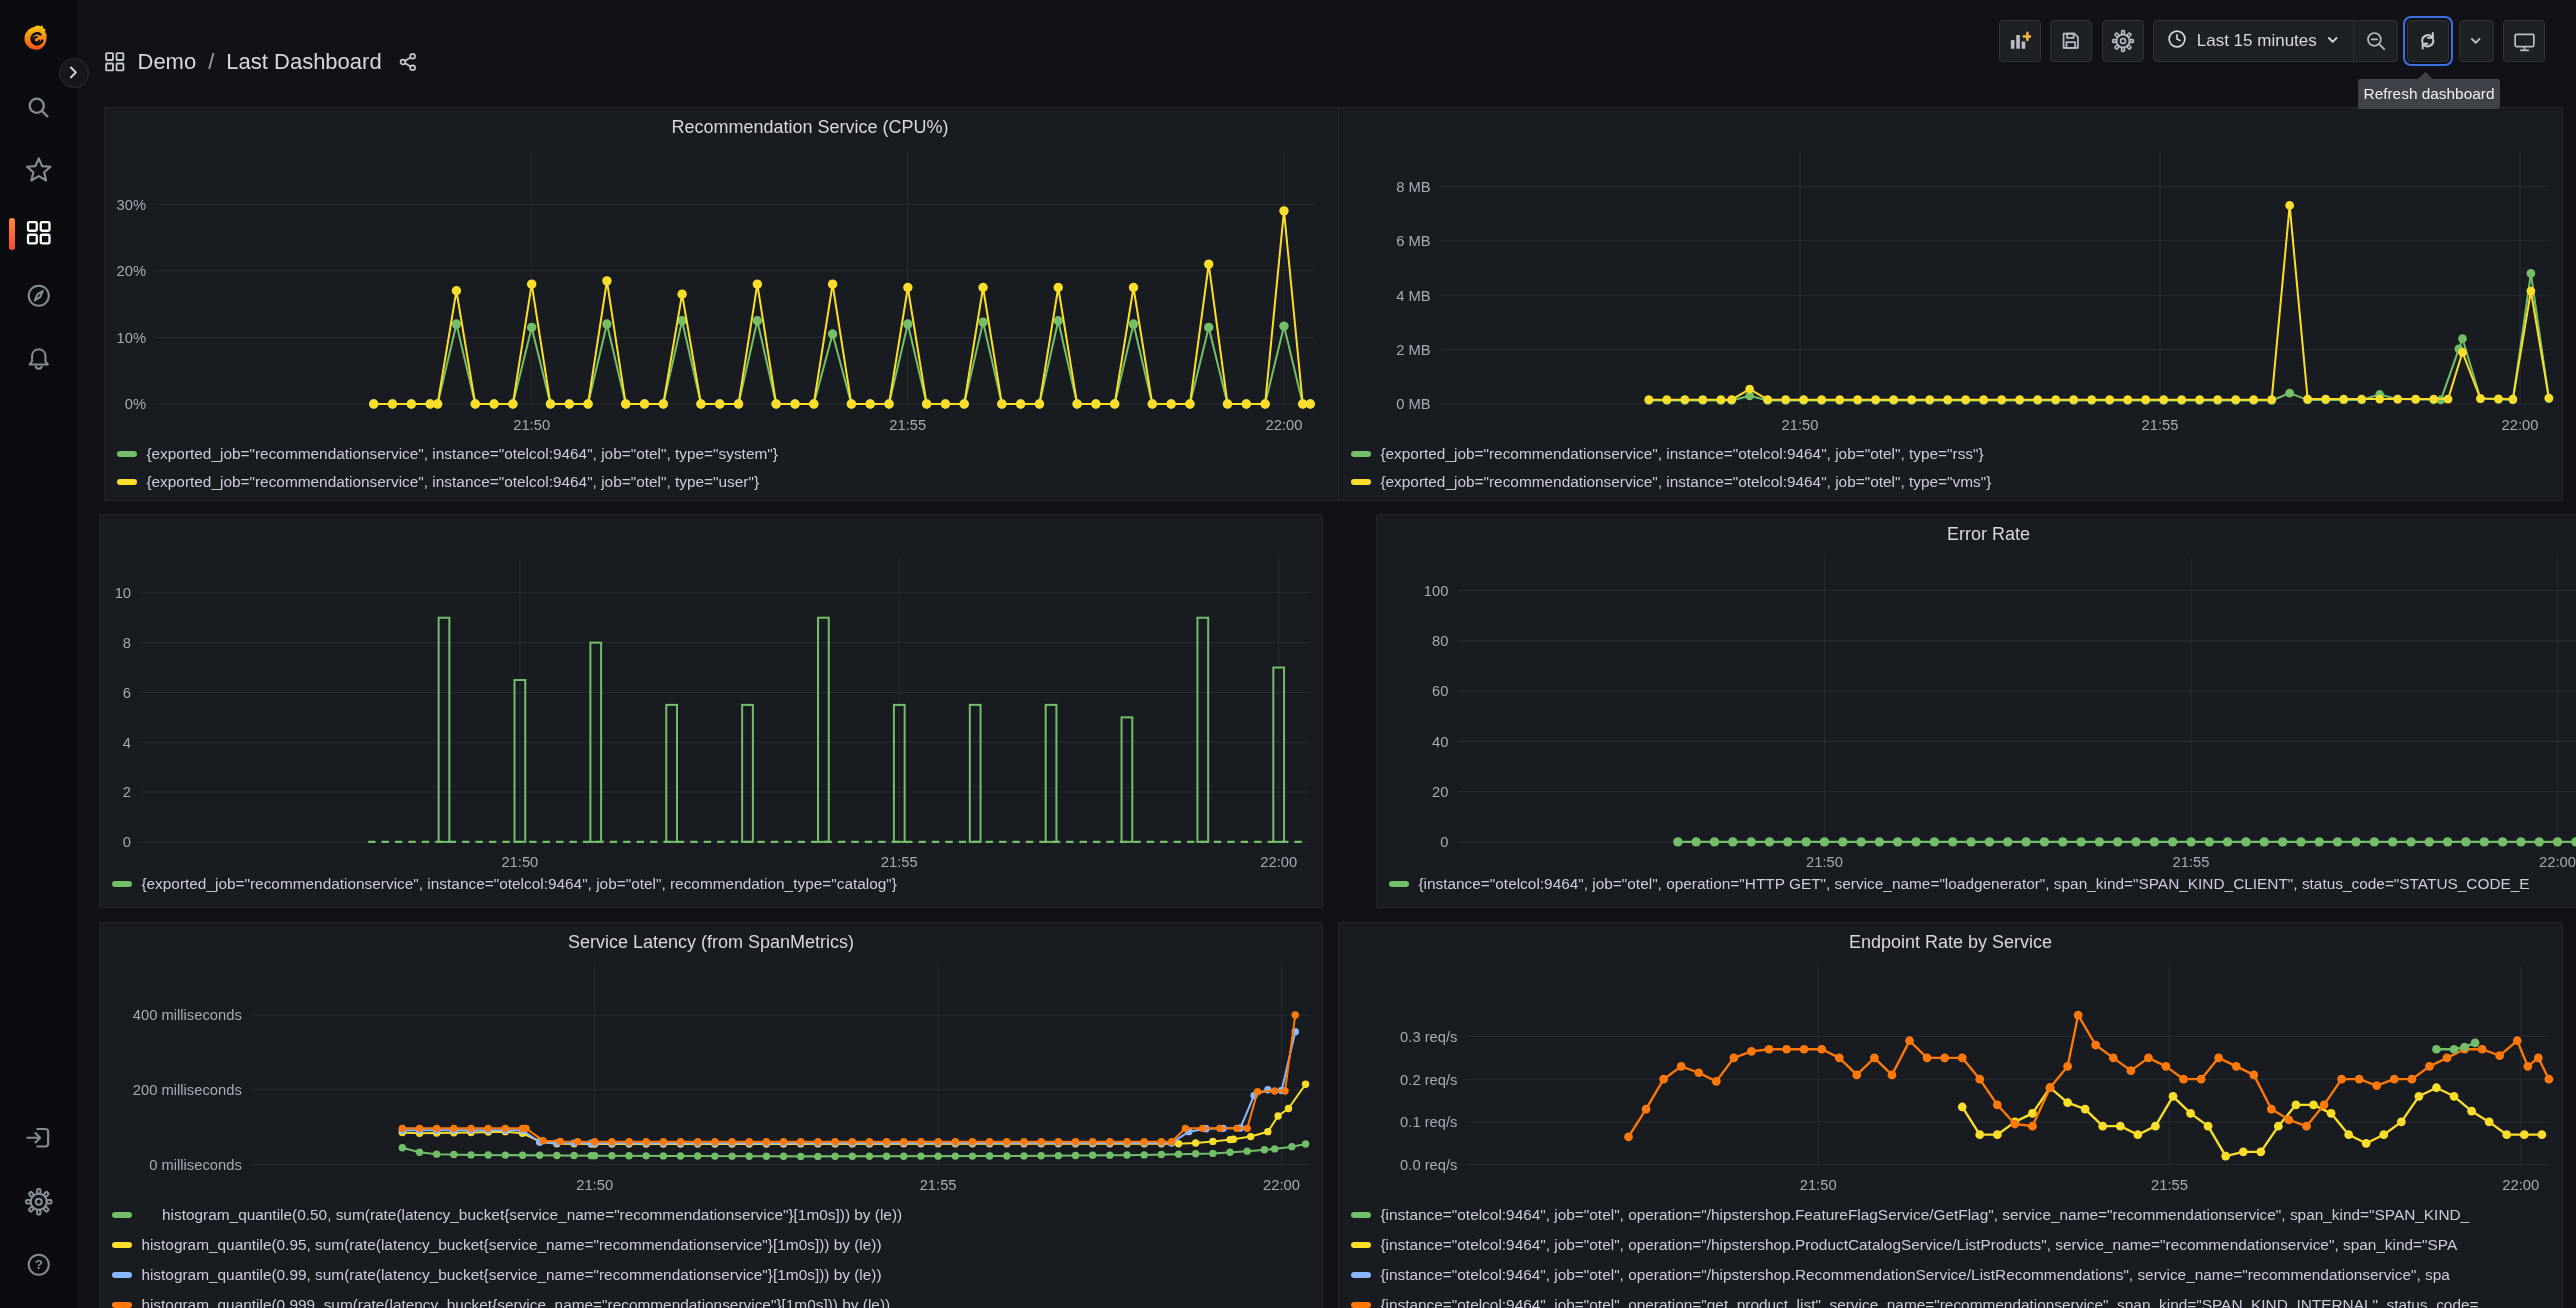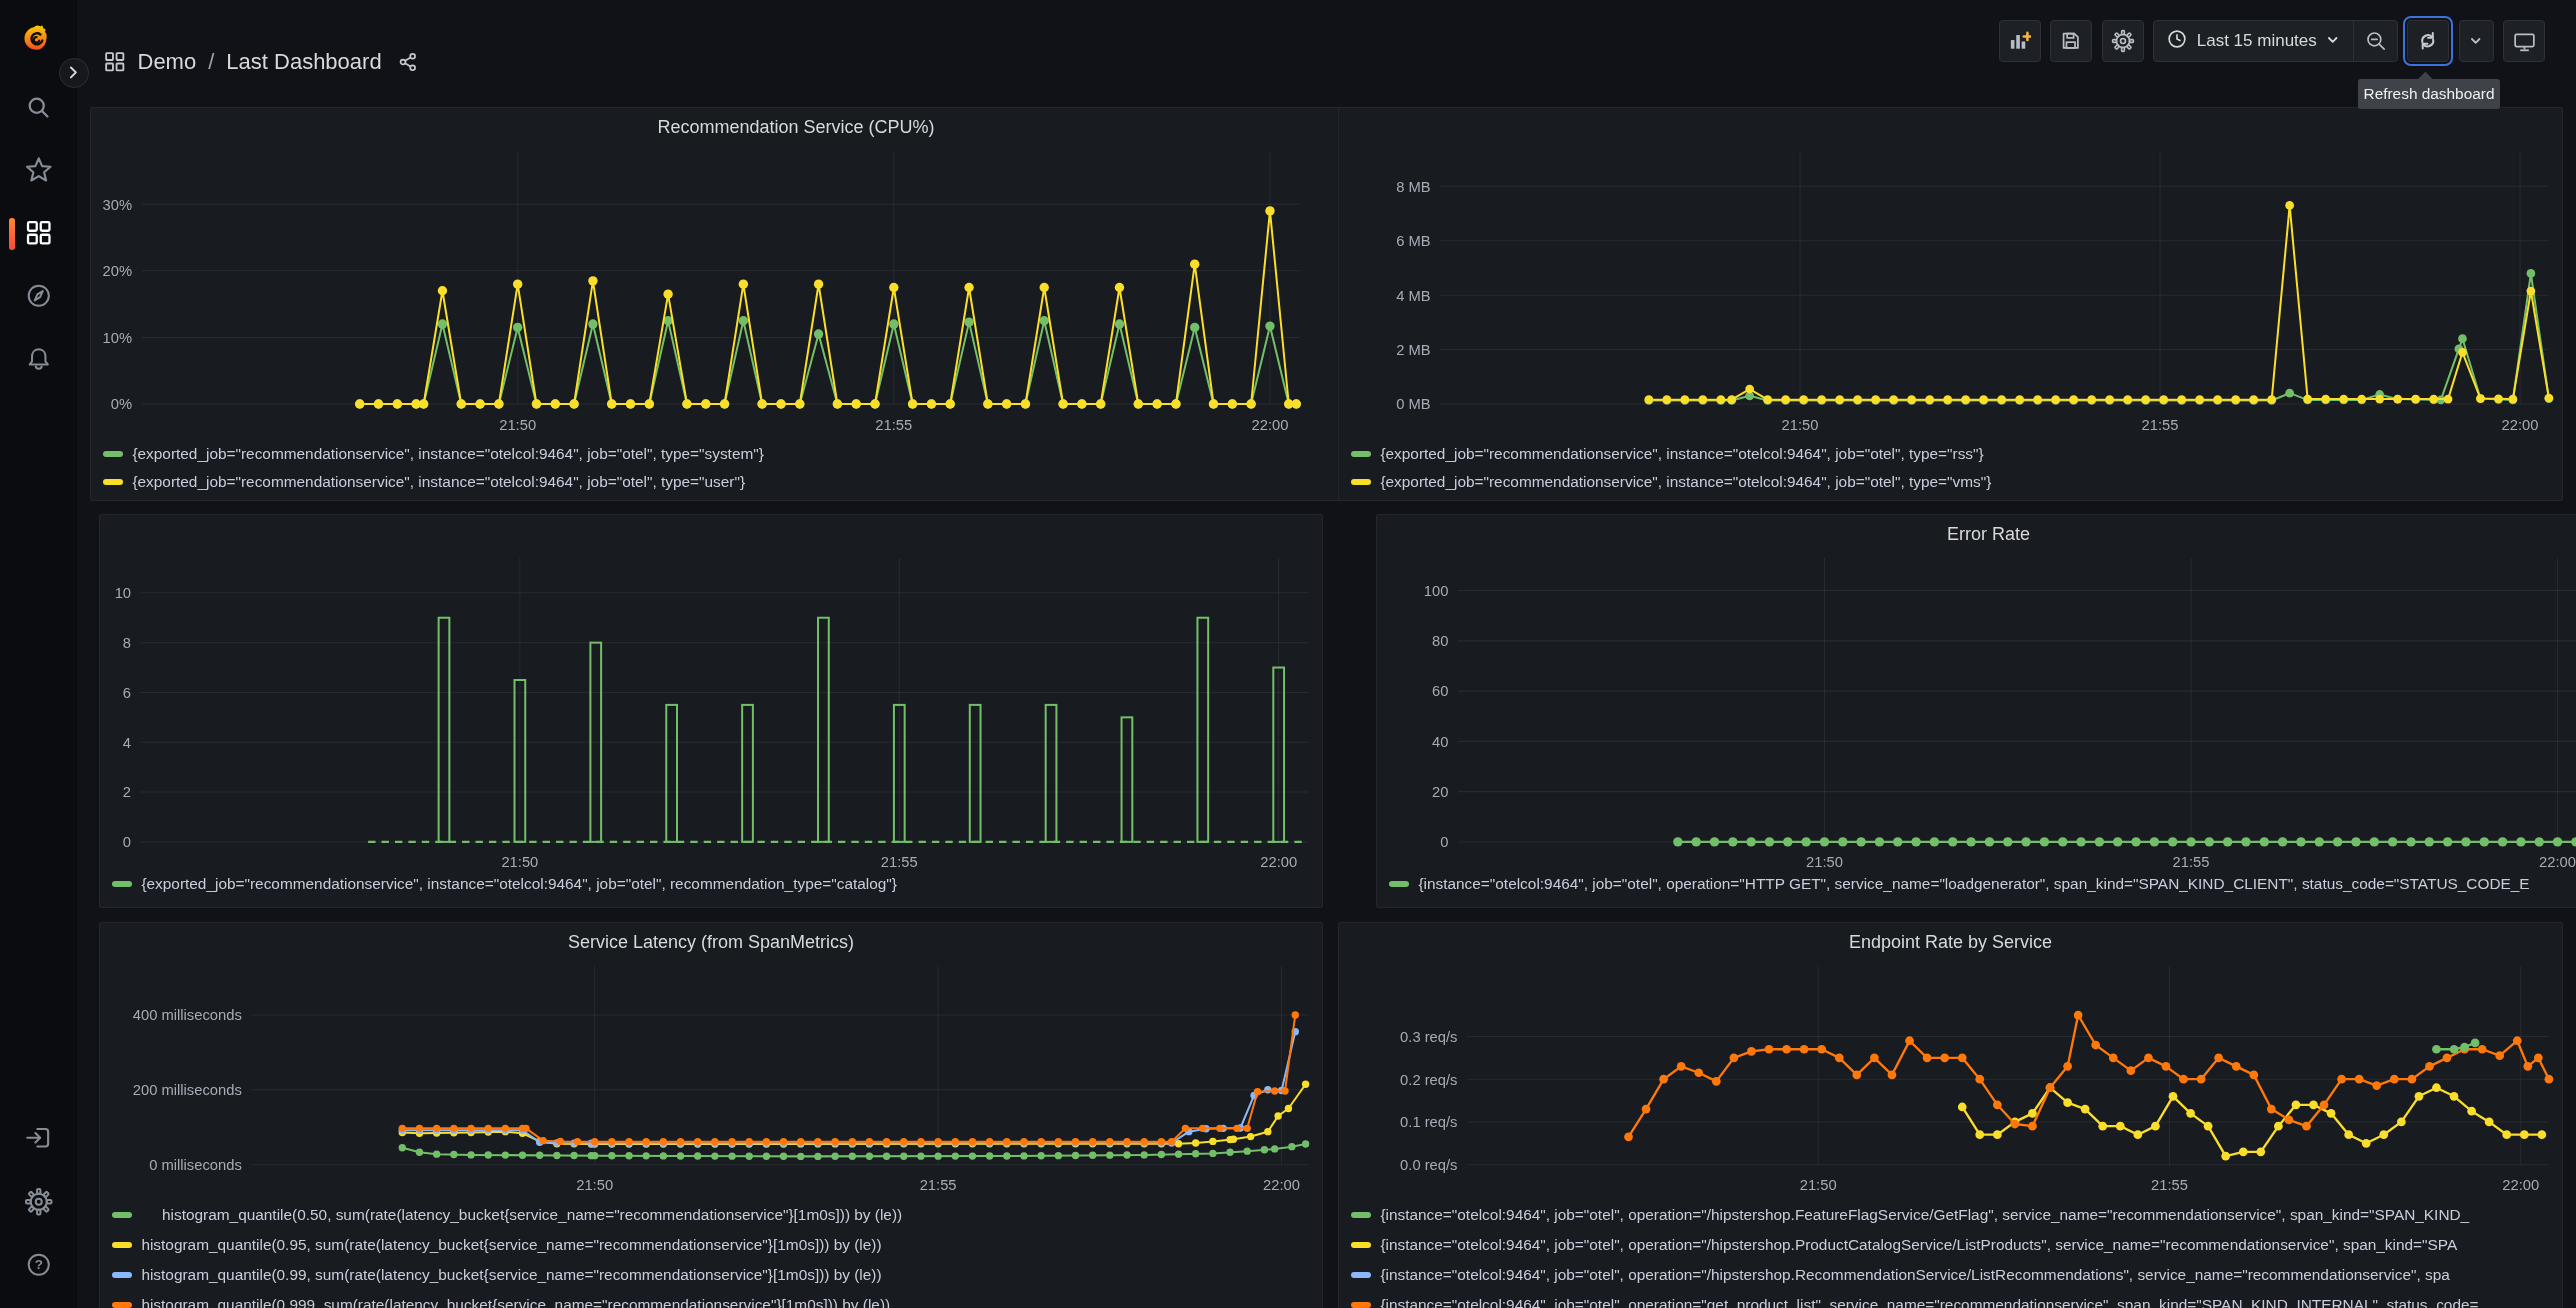--- a/index.html
+++ b/index.html
@@ -238,21 +238,21 @@
             <rect x="10" y="27" width="12" height="2.5" fill="#b9bec6" stroke="none"></rect>
           </svg>
       </button>
     </div>
   </header>
 
   <div id="tooltip">
     <span>Refresh dashboard</span>
   </div>
 
-  <section class="panel" id="panel-0" style="left: 90px; top: 107px; width: 1412px; height: 394px;">
+  <section class="panel" id="panel-0" style="left: 104px; top: 107px; width: 1412px; height: 394px;">
     <div class="panel-title">Recommendation Service (CPU%)</div>
     <svg class="chart" width="1224" height="394" viewBox="0 0 1823 587">
         <line class="gl" x1="75" x2="1801" y1="441" y2="441"></line>
         <text x="61" y="449" text-anchor="end">0%</text>
         <line class="gl" x1="75" x2="1801" y1="341.7894736842105" y2="341.7894736842105"></line>
         <text x="61" y="349.7894736842105" text-anchor="end">10%</text>
         <line class="gl" x1="75" x2="1801" y1="242.57894736842107" y2="242.57894736842107"></line>
         <text x="61" y="250.57894736842107" text-anchor="end">20%</text>
         <line class="gl" x1="75" x2="1801" y1="143.36842105263156" y2="143.36842105263156"></line>
         <text x="61" y="151.36842105263156" text-anchor="end">30%</text>

